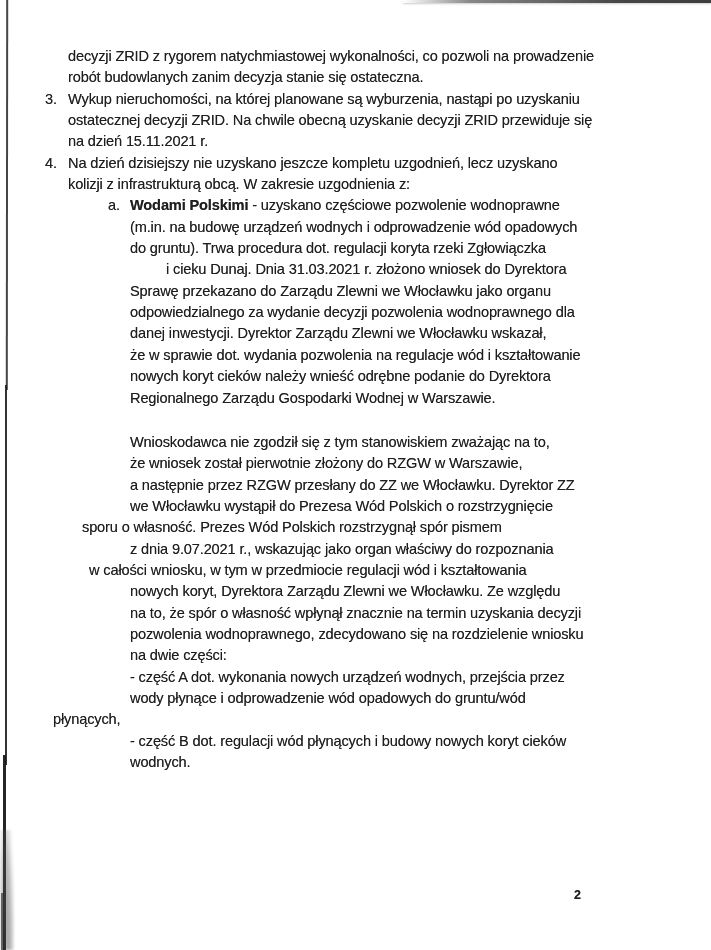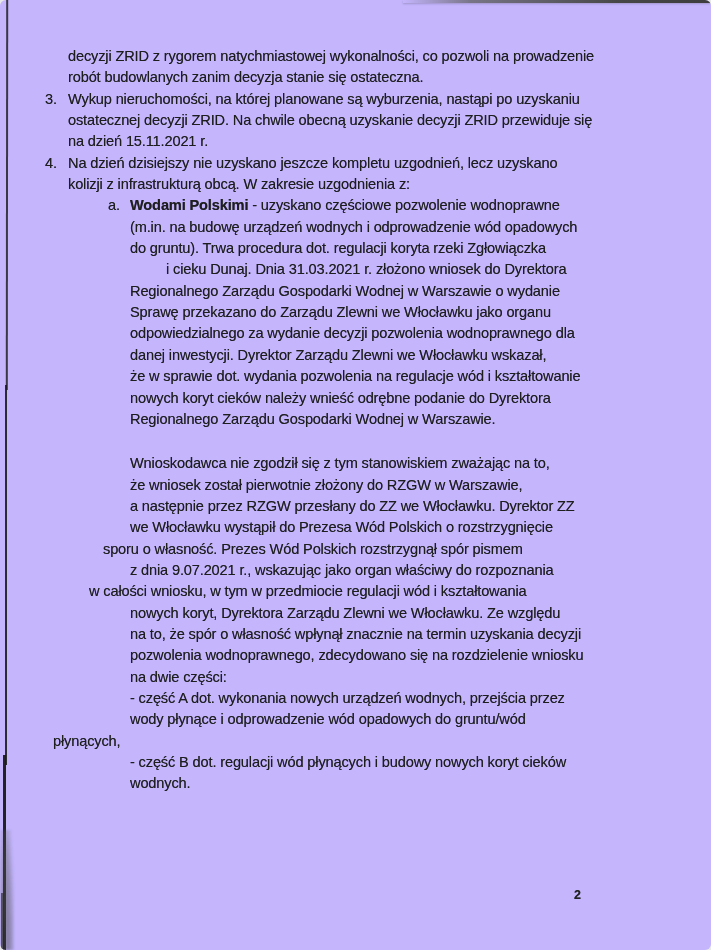--- a/index.html
+++ b/index.html
@@ -3,21 +3,21 @@
 <meta charset="utf-8">
 <style>
   html,body{margin:0;padding:0;}
   body{
     width:711px;height:950px;overflow:hidden;
     font-family:"Liberation Sans","DejaVu Sans",sans-serif;
     background:#e9e9e9;
   }
   .page{
     position:relative;width:711px;height:950px;
-    background:#c4b5fd;overflow:hidden;border-radius:6px;
+    background:#ffffff;overflow:hidden;
   }
   
   .doc-content{
     position:absolute;top:46px;left:0;right:0;
     font-size:14.6px;line-height:21.35px;
     color:#1e1e1e;letter-spacing:-0.15px;
     text-shadow:0 0 .4px rgba(20,20,20,.6);
   }
   .ln{position:relative;white-space:nowrap;height:21.35px;}
   .marker{position:absolute;top:0;}
@@ -72,32 +72,31 @@
       </div>
     <div class="block">
         <div class="ln" style="padding-left: 68px;">Na dzień dzisiejszy nie uzyskano jeszcze kompletu uzgodnień, lecz uzyskano<span class="marker" style="left: 45px;">4.</span></div>
         <div class="ln" style="padding-left: 68px;">kolizji z infrastrukturą obcą. W zakresie uzgodnienia z:</div>
       </div>
     <div class="block">
         <div class="ln" style="padding-left: 130px;"><b>Wodami Polskimi</b> - uzyskano częściowe pozwolenie wodnoprawne<span class="marker" style="left: 108px;">a.</span></div>
         <div class="ln" style="padding-left: 130px;">(m.in. na budowę urządzeń wodnych i odprowadzenie wód opadowych</div>
         <div class="ln" style="padding-left: 130px;">do gruntu). Trwa procedura dot. regulacji koryta rzeki Zgłowiączka</div>
         <div class="ln" style="padding-left: 130px; margin-left: 36px;">i cieku Dunaj. Dnia 31.03.2021 r. złożono wniosek do Dyrektora</div>
-        <div class="ln" style="padding-left: 130px;">Regionalnego Zarządu Gospodarki Wodnej w Warszawie o wydanie</div>
         <div class="ln" style="padding-left: 130px;">Sprawę przekazano do Zarządu Zlewni we Włocławku jako organu</div>
         <div class="ln" style="padding-left: 130px;">odpowiedzialnego za wydanie decyzji pozwolenia wodnoprawnego dla</div>
         <div class="ln" style="padding-left: 130px;">danej inwestycji. Dyrektor Zarządu Zlewni we Włocławku wskazał,</div>
         <div class="ln" style="padding-left: 130px;">że w sprawie dot. wydania pozwolenia na regulacje wód i kształtowanie</div>
         <div class="ln" style="padding-left: 130px;">nowych koryt cieków należy wnieść odrębne podanie do Dyrektora</div>
         <div class="ln" style="padding-left: 130px;">Regionalnego Zarządu Gospodarki Wodnej w Warszawie.</div>
         <div class="ln" style="padding-left: 130px; margin-top: 23px;">Wnioskodawca nie zgodził się z tym stanowiskiem zważając na to,</div>
         <div class="ln" style="padding-left: 130px;">że wniosek został pierwotnie złożony do RZGW w Warszawie,</div>
         <div class="ln" style="padding-left: 130px;">a następnie przez RZGW przesłany do ZZ we Włocławku. Dyrektor ZZ</div>
         <div class="ln" style="padding-left: 130px;">we Włocławku wystąpił do Prezesa Wód Polskich o rozstrzygnięcie</div>
-        <div class="ln" style="padding-left: 103px;">sporu o własność. Prezes Wód Polskich rozstrzygnął spór pismem</div>
+        <div class="ln" style="padding-left: 82px;">sporu o własność. Prezes Wód Polskich rozstrzygnął spór pismem</div>
         <div class="ln" style="padding-left: 130px;">z dnia 9.07.2021 r., wskazując jako organ właściwy do rozpoznania</div>
         <div class="ln" style="padding-left: 89px;">w całości wniosku, w tym w przedmiocie regulacji wód i kształtowania</div>
         <div class="ln" style="padding-left: 130px;">nowych koryt, Dyrektora Zarządu Zlewni we Włocławku. Ze względu</div>
         <div class="ln" style="padding-left: 130px;">na to, że spór o własność wpłynął znacznie na termin uzyskania decyzji</div>
         <div class="ln" style="padding-left: 130px;">pozwolenia wodnoprawnego, zdecydowano się na rozdzielenie wniosku</div>
         <div class="ln" style="padding-left: 130px;">na dwie części:</div>
         <div class="ln" style="padding-left: 130px;">- część A dot. wykonania nowych urządzeń wodnych, przejścia przez</div>
         <div class="ln" style="padding-left: 130px;">wody płynące i odprowadzenie wód opadowych do gruntu/wód</div>
         <div class="ln" style="padding-left: 53px;">płynących,</div>
         <div class="ln" style="padding-left: 130px;">- część B dot. regulacji wód płynących i budowy nowych koryt cieków</div>

